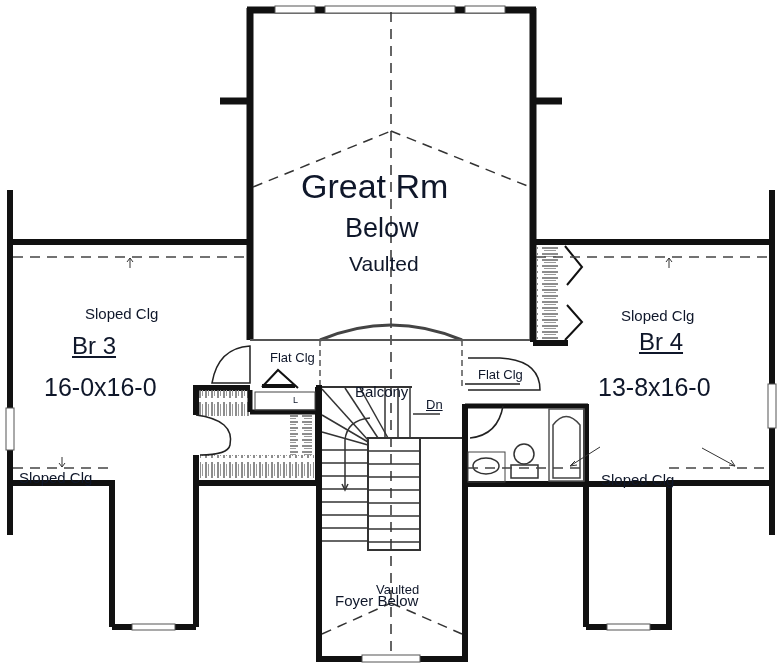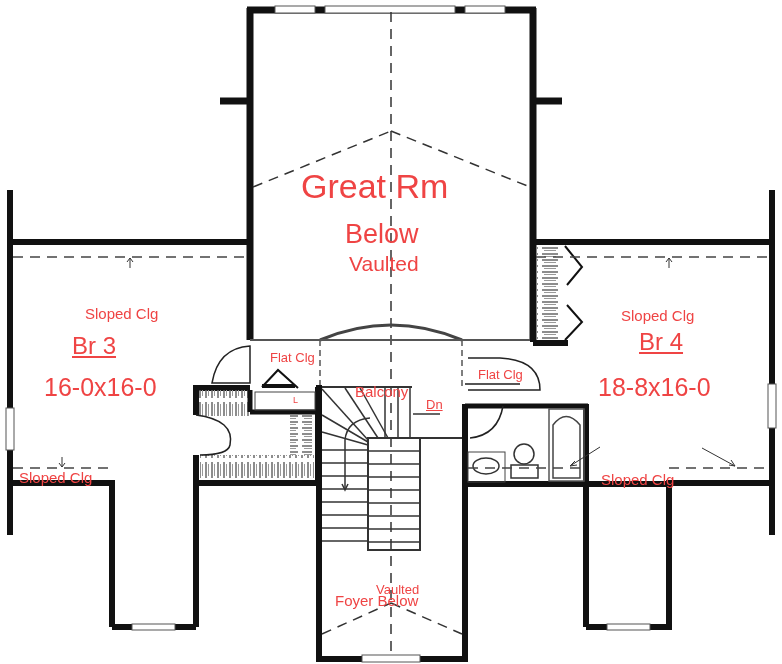--- a/index.html
+++ b/index.html
@@ -1,18 +1,18 @@
 <!DOCTYPE html>
 <html><head>
 <meta charset="utf-8">
 <style>
   html, body { margin: 0; padding: 0; background: #ffffff; }
   body { width: 782px; height: 664px; position: relative; overflow: hidden; font-family: "Liberation Sans", sans-serif; color: #1a1a1a; }
   #plan { position: absolute; left: 0; top: 0; width: 782px; height: 664px; }
-  .lbl { position: absolute; white-space: nowrap; line-height: 1; color: #ef4444; }
+  .lbl { position: absolute; white-space: nowrap; line-height: 1; color: #0f172a; }
   .room-name-lg { font-size: 34px; }
   .room-name-md { font-size: 24px; text-decoration: underline; }
   .room-dim { font-size: 25px; }
   .sub-md { font-size: 27px; }
   .sub-sm { font-size: 21px; }
   .note { font-size: 15px; margin-top: 32px; }
   .note-sm { font-size: 13px; margin-left: 12px; }
 </style>
 </head>
 <body>
@@ -178,30 +178,30 @@
     <line x1="669" y1="268" x2="669" y2="258"></line>
       <polyline points="666,262 669,258 672,262"></polyline>
     <line x1="600" y1="447" x2="570" y2="466"></line>
       <polyline points="575,461 570,466 577,465"></polyline>
     <line x1="702" y1="448" x2="735" y2="466"></line>
       <polyline points="729,465 735,466 731,460"></polyline>
   </g>
 </svg>
 
 <div class="lbl room-name-lg" style="left:301px; top:169px;">Great Rm</div>
-<div class="lbl sub-md" style="left:345px; top:221px;">Below</div>
+<div class="lbl sub-md" style="left:345px; top:215px;">Below</div>
 <div class="lbl sub-sm" style="left:349px; top:253px;">Vaulted</div>
 
 <div class="lbl room-name-md" style="left:72px; top:334px;">Br 3</div>
 <div class="lbl room-dim" style="left:44px; top:375px;">16-0x16-0</div>
 <div class="lbl note" style="left:85px; top:274px;">Sloped Clg</div>
 <div class="lbl note" style="left:19px; top:438px;">Sloped Clg</div>
 
 <div class="lbl room-name-md" style="left:639px; top:330px;text-align:center;">Br 4</div>
-<div class="lbl room-dim" style="left:598px; top:375px;">18-8x16-0</div>
+<div class="lbl room-dim" style="left:598px; top:375px;">13-8x16-0</div>
 <div class="lbl note" style="left:621px; top:276px;">Sloped Clg</div>
 <div class="lbl note" style="left:601px; top:440px;">Sloped Clg</div>
 
 <div class="lbl note" style="left:355px; top:352px;">Balcony</div>
 <div class="lbl note-sm" style="left:258px; top:351px;">Flat Clg</div>
 <div class="lbl note-sm" style="left:466px; top:368px;">Flat Clg</div>
 <div class="lbl note-sm" style="left:414px; top:398px;text-decoration:underline;">Dn</div>
 <div class="lbl note-sm" style="left:281px; top:396px; font-size:9px;">L</div>
 
 <div class="lbl note" style="left:335px; top:561px;text-align:center;">Foyer Below</div>

